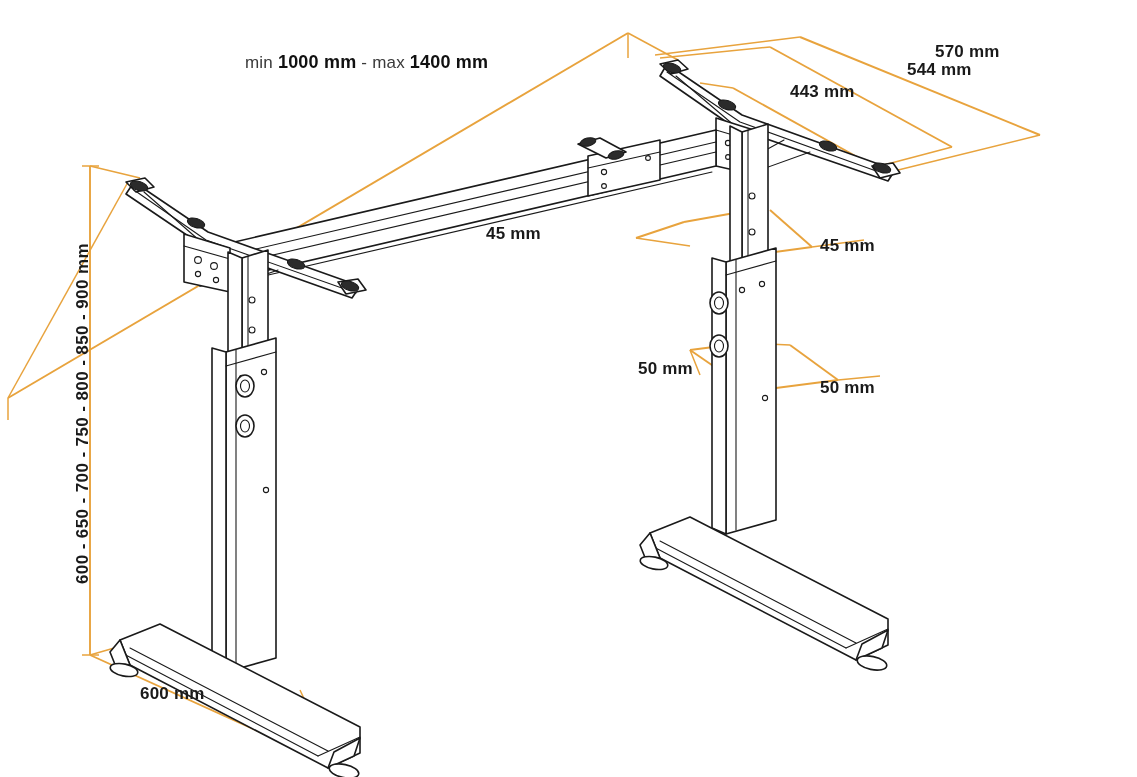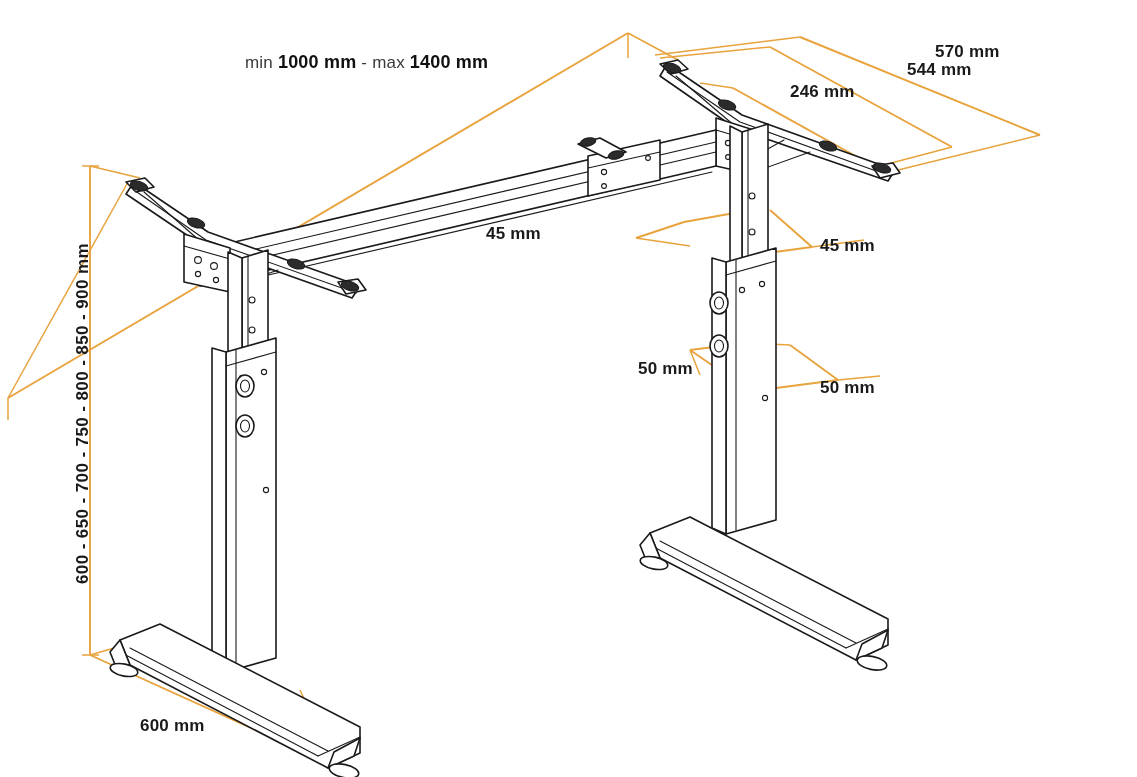--- a/index.html
+++ b/index.html
@@ -43,21 +43,21 @@
     color: #111111;
     font-size: 18px;
   }
   #label-depth-288 { left: 790px; top: 82px; }
   #label-depth-544 { left: 907px; top: 60px; }
   #label-depth-570 { left: 935px; top: 42px; }
   #label-45-left  { left: 486px; top: 224px; }
   #label-45-right { left: 820px; top: 236px; }
   #label-50-left  { left: 638px; top: 359px; }
   #label-50-right { left: 820px; top: 378px; }
-  #label-600      { left: 140px; top: 716px; }
+  #label-600      { left: 140px; top: 684px; }
   #label-height {
     left: -87px;
     top: 404px;
     width: 340px;
     text-align: center;
     transform: rotate(-90deg);
     transform-origin: center center;
     font-size: 17px;
     letter-spacing: 0.4px;
   }
@@ -303,21 +303,21 @@
   </svg>
 
   <div class="dim-label" id="label-width">
     <span>min</span>
     <b>1000 mm</b>
     <span>-</span>
     <span>max</span>
     <b>1400 mm</b>
   </div>
 
-  <div class="dim-label" id="label-depth-288">246 mm</div>
+  <div class="dim-label" id="label-depth-288">443 mm</div>
   <div class="dim-label" id="label-depth-544">544 mm</div>
   <div class="dim-label" id="label-depth-570">570 mm</div>
 
   <div class="dim-label" id="label-45-left">45 mm</div>
   <div class="dim-label" id="label-45-right">45 mm</div>
   <div class="dim-label" id="label-50-left">50 mm</div>
   <div class="dim-label" id="label-50-right">50 mm</div>
 
   <div class="dim-label" id="label-600">600 mm</div>
 

